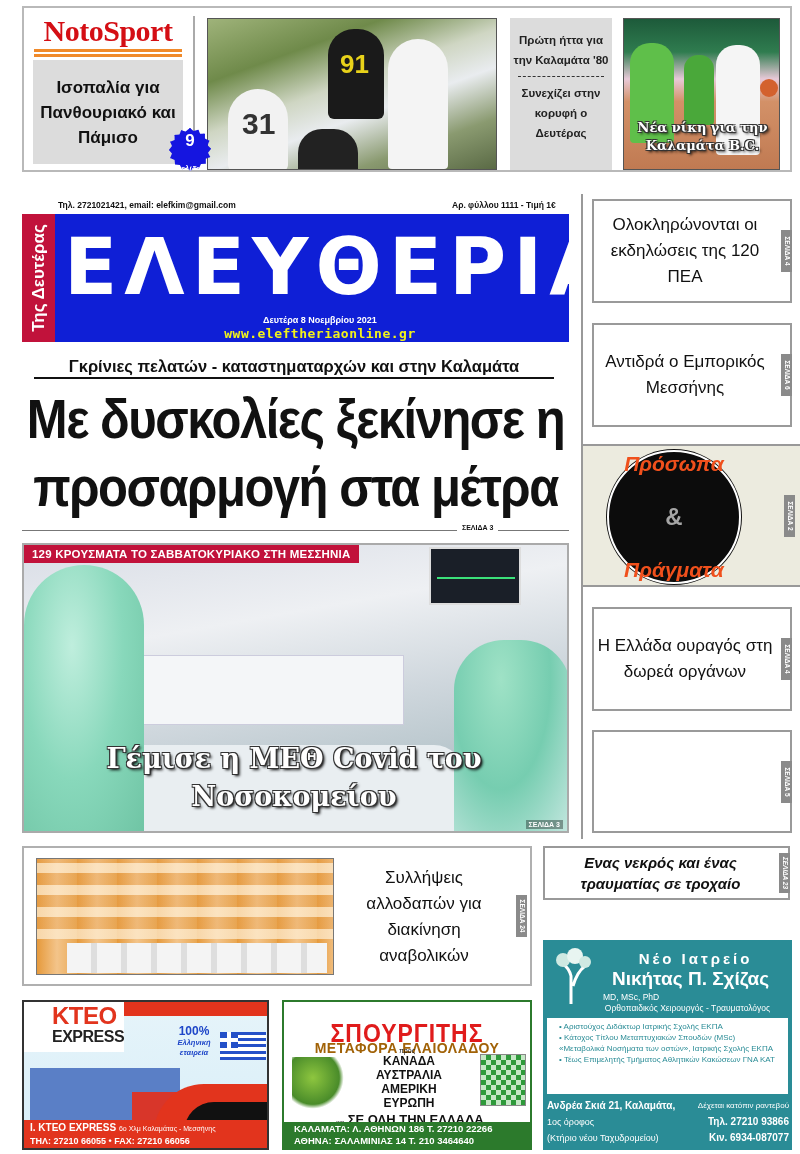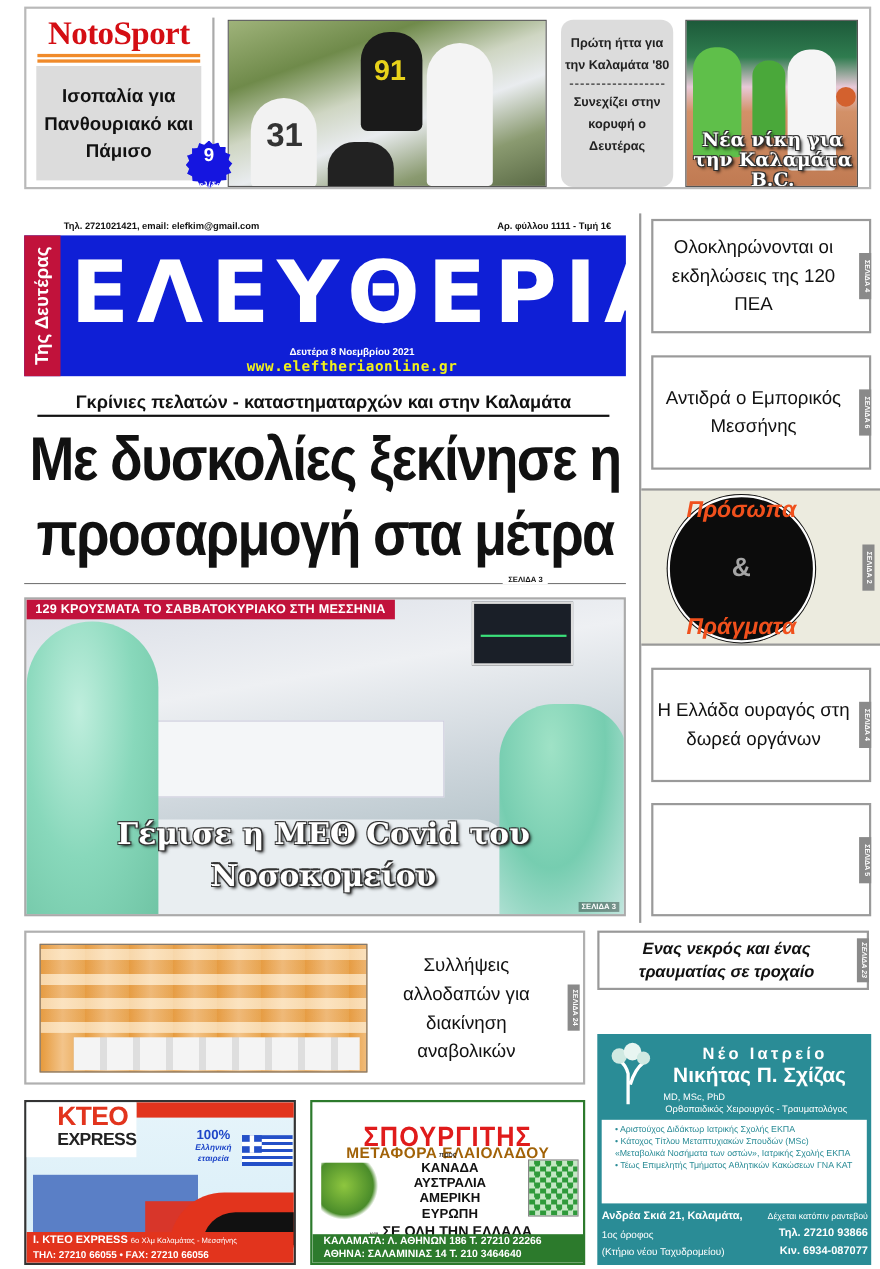--- a/index.html
+++ b/index.html
@@ -22,28 +22,28 @@
   .photo-football { left: 207px; top: 18px; width: 290px; height: 152px; border: 1px solid #555; background: linear-gradient(160deg,#9fb37a 0%,#6f8a4a 25%,#cfd6c3 45%,#e9ecef 60%,#8a9a70 80%,#5a6a45 100%); overflow: hidden; }
   .photo-football .player1 { position:absolute; left: 20px; top: 70px; width: 60px; height: 82px; background: #f2f2f2; border-radius: 30px 30px 6px 6px; }
   .photo-football .player1 span { position:absolute; left: 14px; top: 18px; font-size: 30px; font-weight:bold; color:#333; }
   .photo-football .player2 { position:absolute; left: 120px; top: 10px; width: 56px; height: 90px; background: #1a1a1a; border-radius: 26px 26px 6px 6px; }
   .photo-football .player2 span { position:absolute; left: 12px; top: 20px; font-size: 26px; font-weight:bold; color:#e8d21a; }
   .photo-football .player3 { position:absolute; left: 90px; top: 110px; width: 60px; height: 42px; background: #222; border-radius: 24px 24px 0 0; }
   .photo-football .player4 { position:absolute; left: 180px; top: 20px; width: 60px; height: 130px; background: #f4f4f4; border-radius: 30px 30px 4px 4px; }
   .photo-caption-outline { font-family: "DejaVu Serif", serif; font-size: 20px; font-weight: bold; color: #fff; text-align: center; line-height: 27px; text-shadow: -1px -1px 0 #333, 1px -1px 0 #333, -1px 1px 0 #333, 1px 1px 0 #333, 2px 2px 3px #000; }
   .photo-football .cap { position:absolute; left: 95px; top: 66px; width: 200px; }
 
-  .basket-text-box { left: 510px; top: 18px; width: 102px; height: 152px; background: #dcdcdc; font-size: 11.5px; text-align: center; line-height: 20px; padding-top: 12px; font-weight: bold; color: #222; border-radius: 11px; }
+  .basket-text-box { left: 510px; top: 18px; width: 102px; height: 152px; background: #dcdcdc; font-size: 11.5px; text-align: center; line-height: 20px; padding-top: 12px; font-weight: bold; color: #222; }
   .basket-text-box .sep { border-top: 1px dashed #333; margin: 6px 8px 6px; }
   .photo-basket { left: 623px; top: 18px; width: 157px; height: 152px; border: 1px solid #555; overflow: hidden; background: linear-gradient(180deg,#1d5a3a 0%,#2f7c4f 22%,#e8c9d8 40%,#d39168 55%,#c07a52 100%); }
   .photo-basket .p1 { position:absolute; left: 6px; top: 24px; width: 44px; height: 100px; background:#5fbf4a; border-radius: 20px 20px 4px 4px; }
   .photo-basket .p2 { position:absolute; left: 92px; top: 26px; width: 44px; height: 110px; background:#f5f5f5; border-radius: 20px 20px 4px 4px; }
   .photo-basket .p3 { position:absolute; left: 60px; top: 36px; width: 30px; height: 70px; background:#4aa83a; border-radius: 14px 14px 4px 4px; }
   .photo-basket .ball { position:absolute; left: 136px; top: 60px; width: 18px; height: 18px; background:#d3612e; border-radius:50%; }
-  .photo-basket .cap { position:absolute; left: 0; top: 100px; width: 157px; font-size: 17px; line-height: 18px; }
+  .photo-basket .cap { position:absolute; left: 0; top: 100px; width: 157px; font-size: 13px; line-height: 18px; }
 
   
   .contact-line { left: 58px; top: 200px; font-size: 8.5px; font-weight: bold; }
   .issue-line { left: 452px; top: 200px; font-size: 8.5px; font-weight: bold; }
   .masthead { left: 22px; top: 214px; width: 547px; height: 128px; background: #0f1fd6; }
   .masthead-side { left: 22px; top: 214px; width: 33px; height: 128px; background: #c1123b; }
   .masthead-side span { position: absolute; left: 50%; top: 50%; transform: translate(-50%,-50%) rotate(-90deg); white-space: nowrap; color: #fff; font-weight: bold; font-size: 17px; }
   .masthead-title { left: 64px; top: 222px; width: 500px; height: 90px; color: #fff; font-family: "DejaVu Sans", sans-serif; font-weight: bold; font-size: 78px; letter-spacing: 7px; text-align: center; line-height: 90px; }
   .masthead-date { left: 150px; top: 315px; width: 340px; text-align: center; color: #fff; font-size: 9px; font-weight: bold; }
   .masthead-url { left: 150px; top: 326px; width: 340px; text-align: center; color: #f2f21a; font-size: 13px; font-weight: bold; font-family: "DejaVu Sans Mono", monospace; letter-spacing: 0.5px; }

